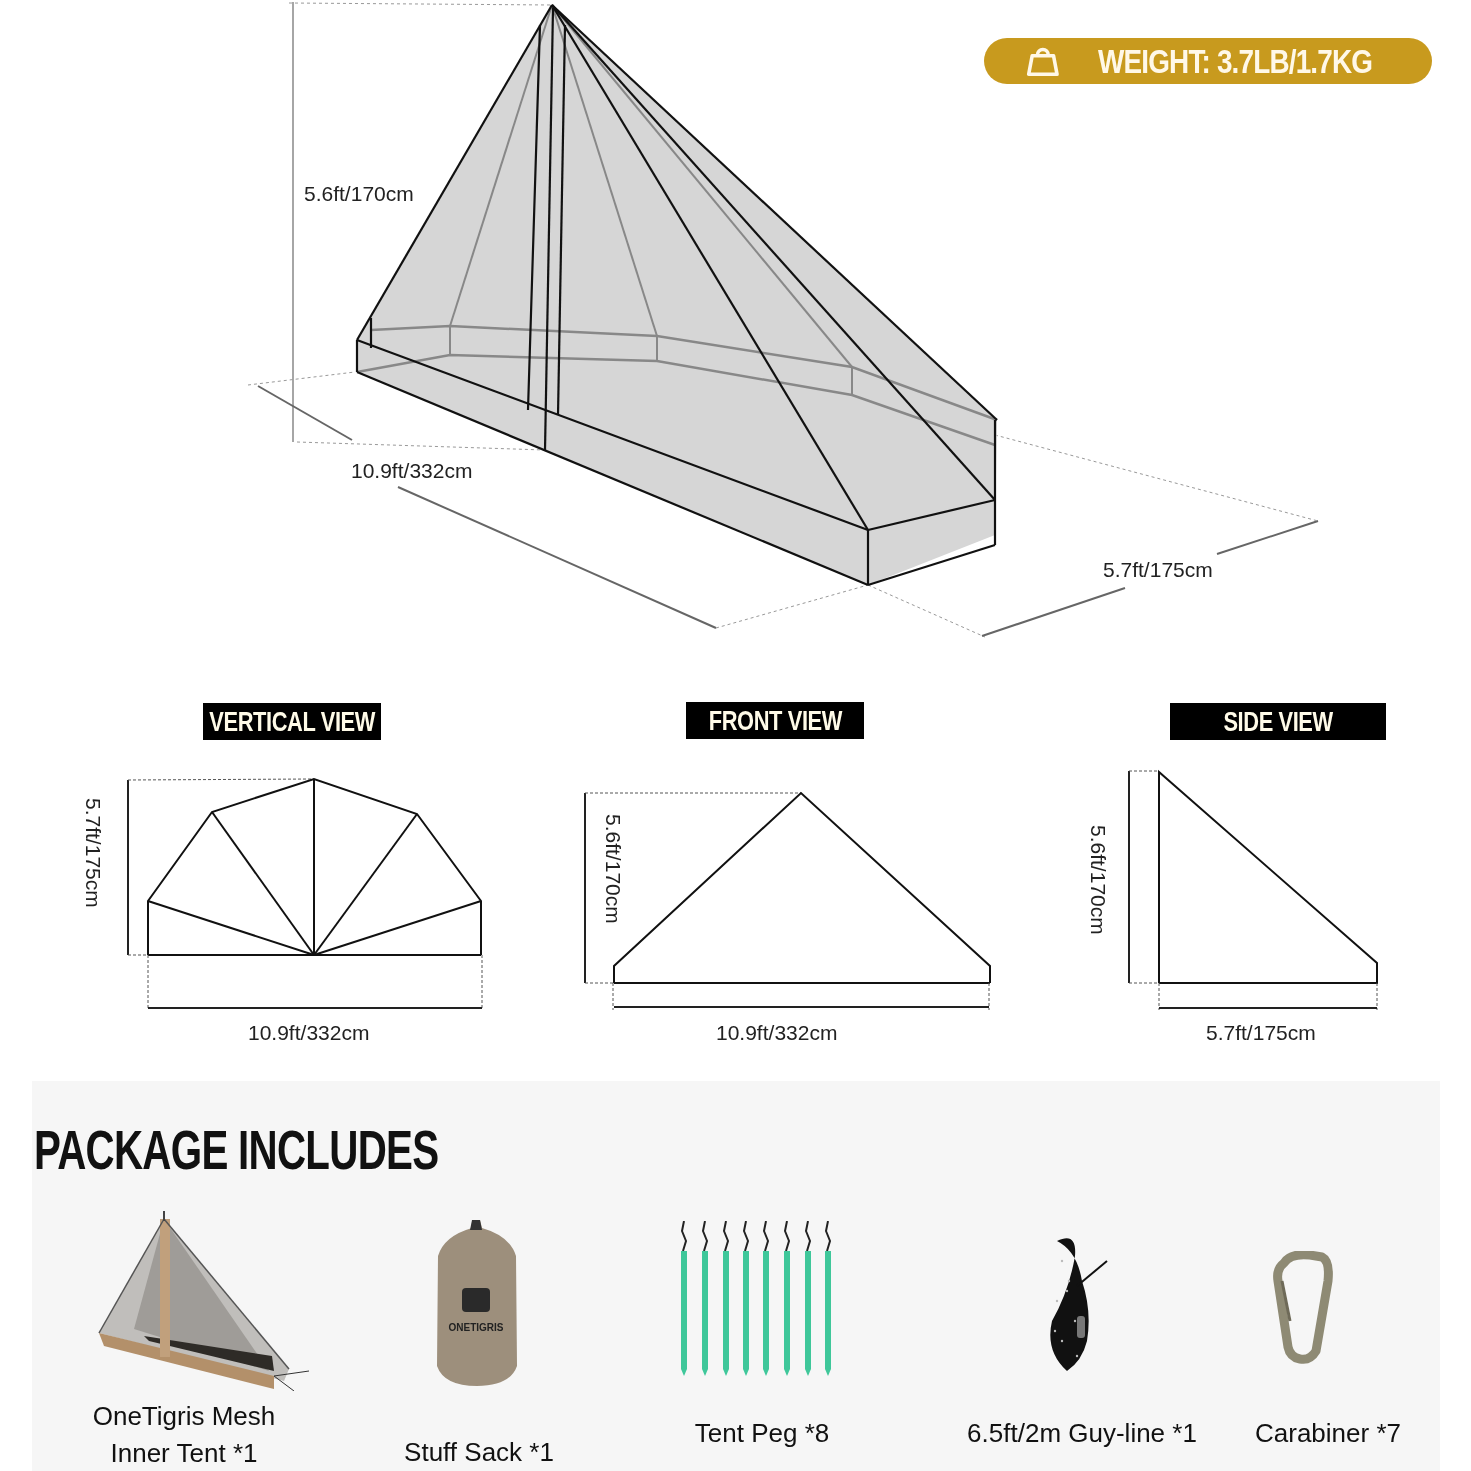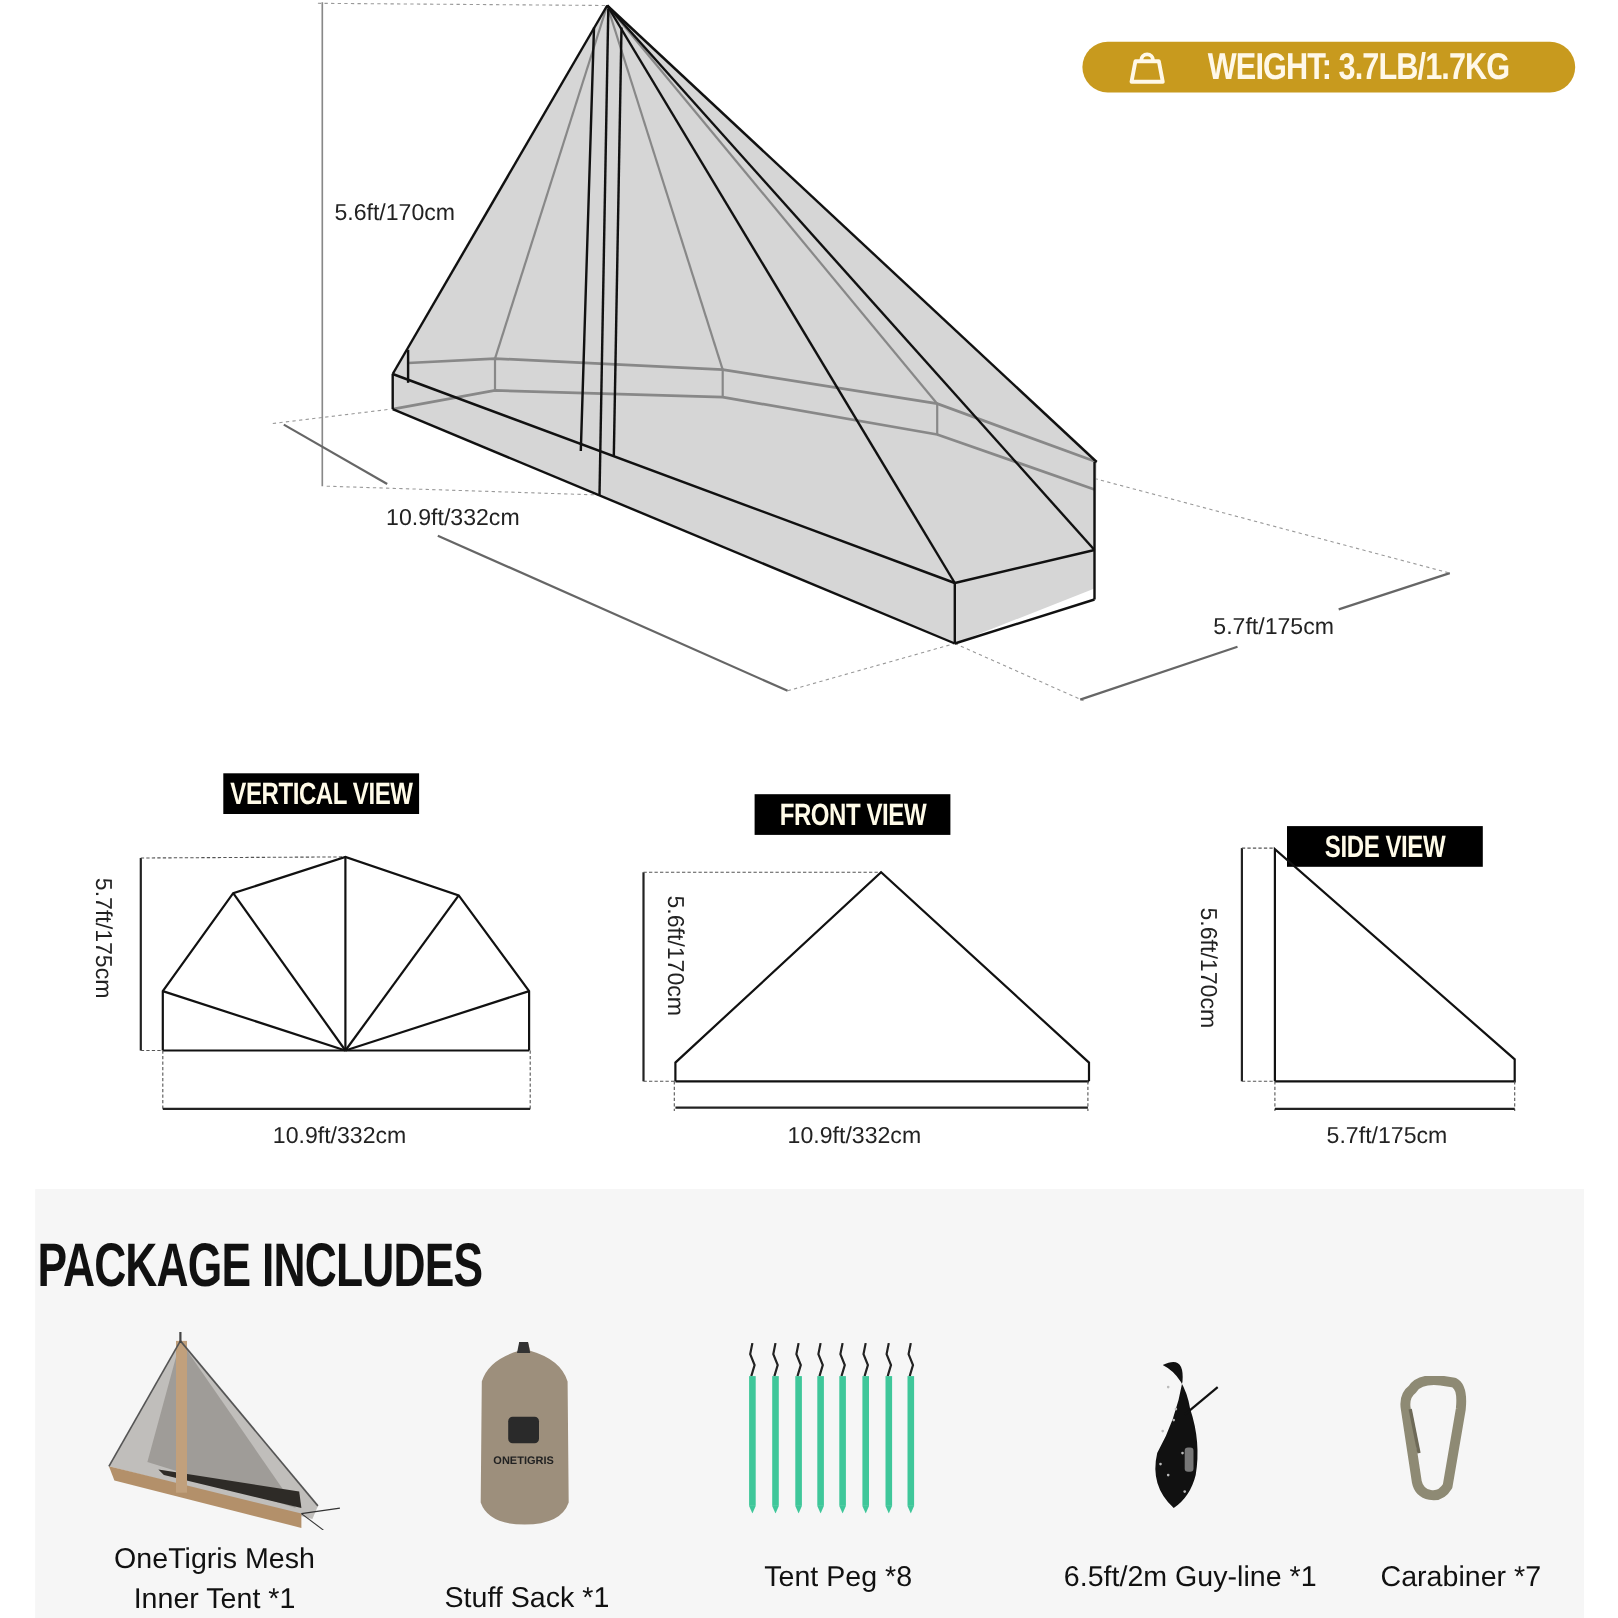--- a/index.html
+++ b/index.html
@@ -73,24 +73,24 @@
     <line x1="565" y1="25" x2="558" y2="415"></line>
   </g>
 </svg>
 <div class="dim-label" style="left:304px;top:182px;">5.6ft/170cm</div>
 <div class="dim-label" style="left:351px;top:459px;">10.9ft/332cm</div>
 <div class="dim-label" style="left:1103px;top:558px;">5.7ft/175cm</div>
 
 <div class="view-tag" style="left:203px;top:703px;width:178px;">
     <span>VERTICAL VIEW</span>
   </div>
-<div class="view-tag" style="left:686px;top:722px;width:178px;">
+<div class="view-tag" style="left:686px;top:702px;width:178px;">
     <span>FRONT VIEW</span>
   </div>
-<div class="view-tag" style="left:1170px;top:703px;width:178px;margin-top:48px;">
+<div class="view-tag" style="left:1170px;top:703px;width:216px;">
     <span>SIDE VIEW</span>
   </div>
 
 <svg class="abs" style="left:60px;top:760px" width="460" height="280">
   <line x1="68" y1="20" x2="68" y2="195" stroke="#222" stroke-width="2"></line>
   <line x1="68" y1="20" x2="254" y2="19" stroke="#555" stroke-width="1" stroke-dasharray="3,2"></line>
   <line x1="68" y1="195" x2="88" y2="195" stroke="#555" stroke-width="1" stroke-dasharray="3,2"></line>
   <g stroke="#111" stroke-width="2" fill="none">
     <polyline points="88,195 88,141 152,52 254,19 357,54 421,141 421,195"></polyline>
     <line x1="88" y1="195" x2="421" y2="195"></line>
@@ -144,21 +144,21 @@
     <polygon points="70,8 40,118 175,160" fill="#3a3631" opacity="0.25"></polygon>
     <polygon points="50,125 178,145 180,160 55,130" fill="#2e2b27"></polygon>
     <polygon points="5,122 10,135 180,178 180,165" fill="#b3906a"></polygon>
     <rect x="66" y="8" width="10" height="138" fill="#c1a07c"></rect>
     <line x1="70" y1="8" x2="5" y2="122" stroke="#555" stroke-width="1.5"></line>
     <line x1="70" y1="8" x2="195" y2="158" stroke="#555" stroke-width="1.5"></line>
     <line x1="70" y1="0" x2="70" y2="10" stroke="#444" stroke-width="2"></line>
     <line x1="180" y1="165" x2="200" y2="180" stroke="#333" stroke-width="1"></line>
     <line x1="180" y1="165" x2="215" y2="160" stroke="#333" stroke-width="1"></line>
   </svg>
-  <div class="pkg-label" style="left:63px;top:317px;width:200px;">
+  <div class="pkg-label" style="left:52px;top:317px;width:200px;">
     <div>OneTigris Mesh</div>
     <div>Inner Tent *1</div>
   </div>
 
   <svg class="abs" style="left:400px;top:135px" width="95" height="175">
     <path d="M40 4 L48 4 L50 12 Q78 20 84 40 L85 150 Q78 170 45 170 Q12 170 5 150 L6 40 Q12 20 40 12 Z" fill="#9d8f7c"></path>
     <path d="M40 4 L48 4 L50 14 L38 14 Z" fill="#333"></path>
     <rect x="30" y="72" width="28" height="24" rx="4" fill="#2a2a2a"></rect>
     <text x="44" y="115" font-size="10" font-weight="bold" fill="#222" text-anchor="middle">ONETIGRIS</text>
   </svg>

